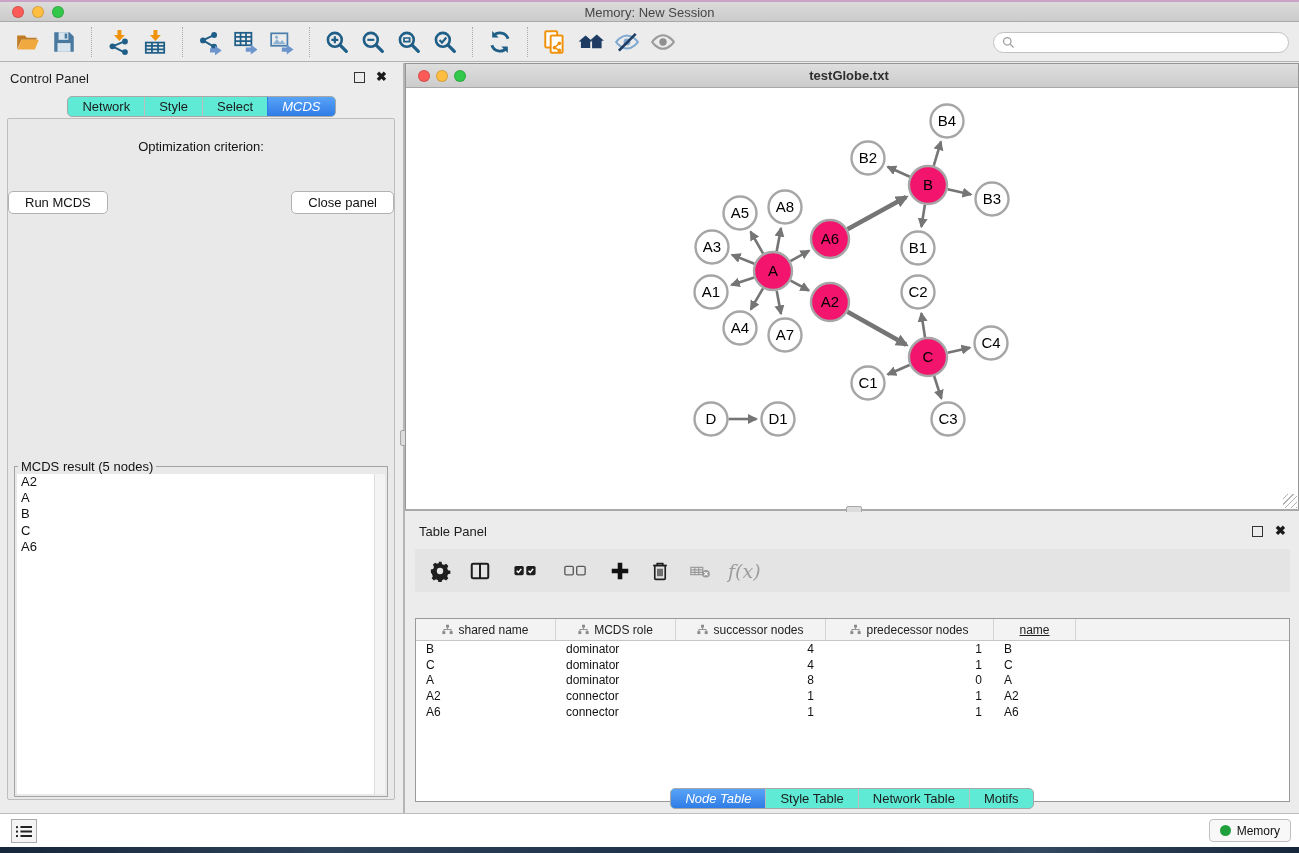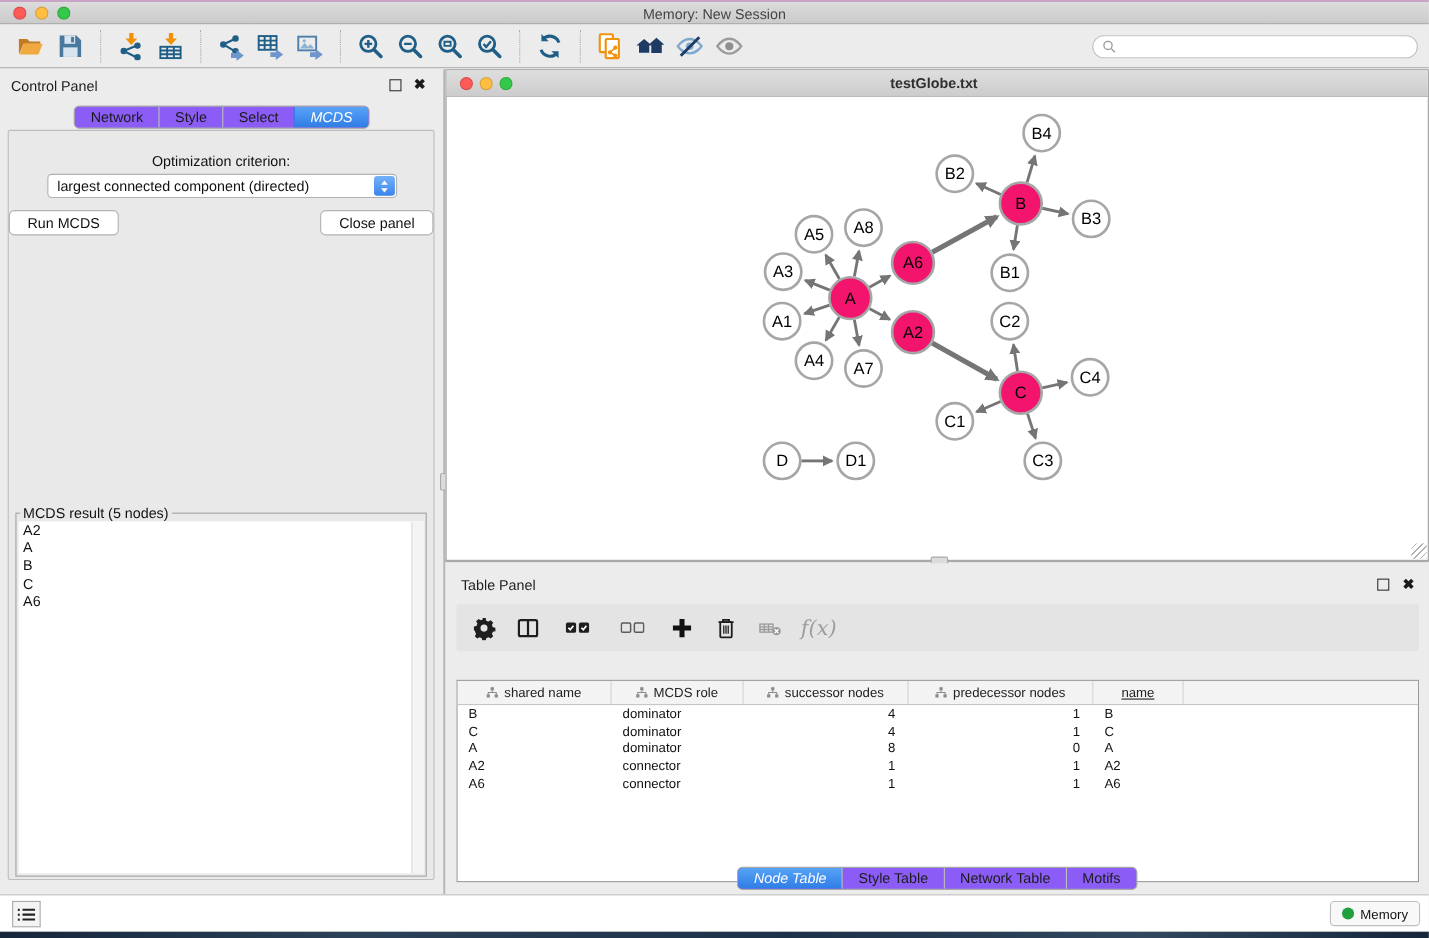--- a/index.html
+++ b/index.html
@@ -37,21 +37,21 @@
   .search svg { width:13px; height:13px; flex:0 0 auto; }
   .search input { border:none; outline:none; background:transparent; flex:1; font-size:12px; margin-left:5px; font-family:inherit; }
   
   .control-panel { position:absolute; left:0; top:63px; width:403px; height:750px; background:#ECECEC; }
   .cp-head { position:absolute; left:0; top:0; right:0; height:30px; }
   .cp-title { position:absolute; left:10px; top:8px; font-size:13px; color:#1d1d1d; }
   .float-btn { position:absolute; top:9px; width:11px; height:11px; border:1.5px solid #333; background:transparent; }
   .close-btn { position:absolute; top:6px; font-size:13px; font-weight:bold; color:#1a1a1a; line-height:16px; }
   .cp-head .float-btn { right:38px; } .cp-head .close-btn { right:16px; }
   .cp-tabs { position:absolute; left:0; top:33px; width:100%; display:flex; justify-content:center; }
-  .seg { display:inline-flex; background:#8b5cf6; border:1px solid #A7A7A7; border-radius:5px; overflow:hidden; height:21px; }
+  .seg { display:inline-flex; background:#5eead4; border:1px solid #A7A7A7; border-radius:5px; overflow:hidden; height:21px; }
   .seg .s { padding:0 14px; font-size:13px; color:#1c1c1c; display:flex; align-items:center; border-left:1px solid #BDBDBD; cursor:default; }
   .seg .s:first-child { border-left:none; }
   .seg .s.active { background:linear-gradient(#59A3F7,#2F7CE6); color:#fff; border-left-color:#2F7CE6;font-style:italic; }
   .cp-content {
     position:absolute; left:7px; right:8px; top:55px; bottom:13px;
     border:1px solid #BDBDBD; border-radius:2px; background:#E9E9E9;
   }
   .opt-label { position:absolute; left:0; right:0; top:20px; text-align:center; font-size:13px; color:#111; }
   .dropdown {
     position:absolute; left:35px; top:39px; width:318px; height:22px; background:#fff;
@@ -323,29 +323,20 @@
   <div class="cp-tabs">
       <div class="seg" id="cp-tabs-seg">
         <span class="s">Network</span>
         <span class="s">Style</span>
         <span class="s">Select</span>
         <span class="s active">MCDS</span>
       </div>
     </div>
   <div class="cp-content">
     <div class="opt-label">Optimization criterion:</div>
-    <div class="dropdown">
-      <span>largest connected component (directed)</span>
-      <span class="stepper">
-        <svg viewBox="0 0 10 14" fill="#fff">
-            <path d="M5 1l3.4 4.2H1.6z"></path>
-            <path d="M5 13L1.6 8.8h6.8z"></path>
-          </svg>
-      </span>
-    </div>
     <div class="cp-btn-row">
       <button class="cp-btn">Run MCDS</button>
       <button class="cp-btn">Close panel</button>
     </div>
     <fieldset class="result">
       <legend>MCDS result (5 nodes)</legend>
       <div class="result-list" id="result-list">
           <div class="result-item">A2</div>
           <div class="result-item">A</div>
           <div class="result-item">B</div>

